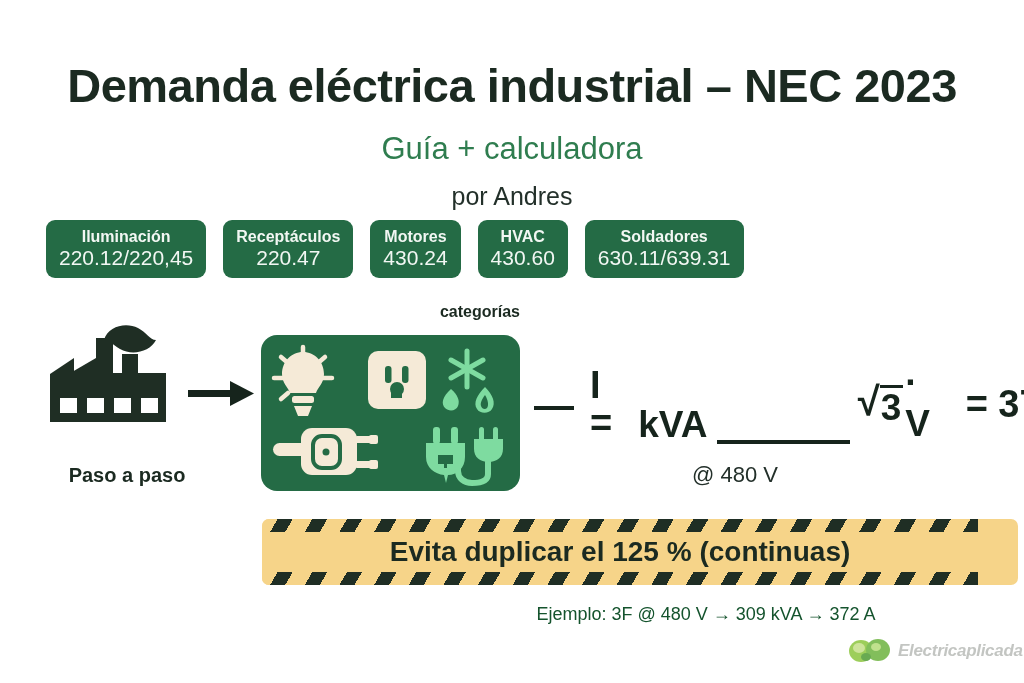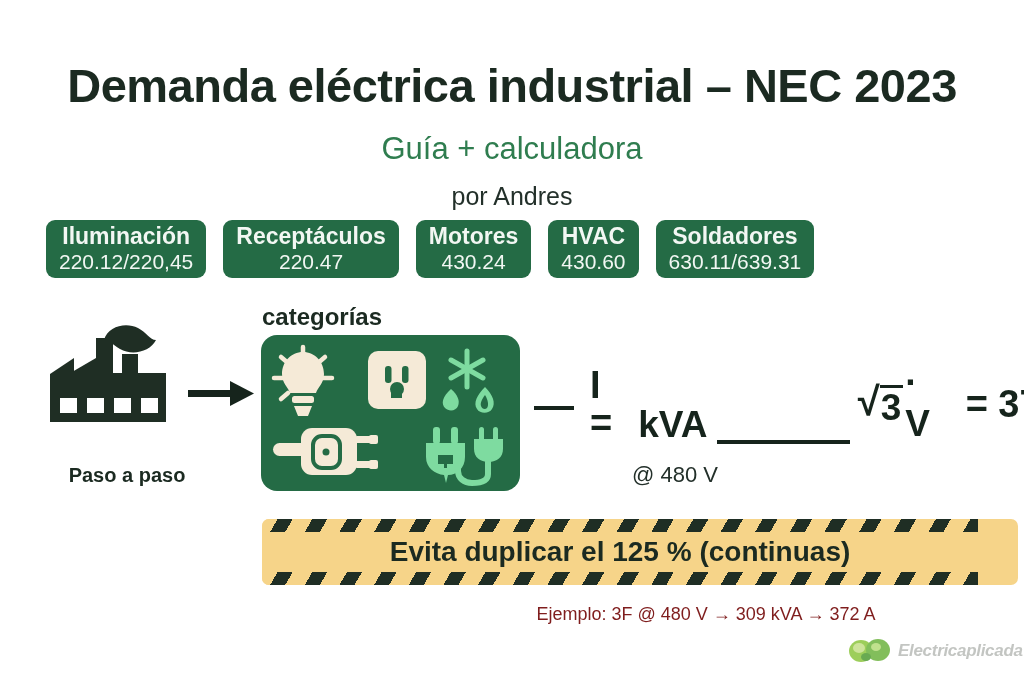--- a/index.html
+++ b/index.html
@@ -76,38 +76,38 @@
     display: flex;
     flex-direction: column;
     align-items: center;
     justify-content: center;
     color: #f2f7f3;
     padding: 0 13px;
     line-height: 1.12;
     box-sizing: border-box;
   }
   .chip-name {
-    font-size: 23px;
+    font-size: 16px;
     font-weight: 700;
     white-space: nowrap;
   }
   .chip-ref {
     font-size: 21px;
     font-weight: 400;
     white-space: nowrap;
   }
 
   
   .cat-label {
     position: absolute;
     left: 262px;
     top: 303px;
     width: 258px;
-    text-align: left;
-    font-size: 24px;
+    text-align: right;
+    font-size: 16px;
     font-weight: 700;
     color: #1b2a21;
   }
 
   
   .factory-wrap {
     position: absolute;
     left: 32px;
     top: 318px;
     width: 190px;
@@ -229,21 +229,21 @@
     font-size: 38px;
     font-weight: 700;
     line-height: 1;
     white-space: nowrap;
   }
   .volt-note {
     position: absolute;
     left: 632px;
     top: 462px;
     width: 206px;
-    text-align: left;
+    text-align: center;
     font-size: 22px;
     font-weight: 400;
     color: #23302a;
   }
 
   
   .banner {
     position: absolute;
     left: 262px;
     top: 519px;
@@ -286,21 +286,21 @@
 
   
   .example {
     position: absolute;
     left: 434px;
     top: 604px;
     width: 544px;
     text-align: center;
     font-size: 18px;
     font-weight: 400;
-    color: #7f1d1d;
+    color: #14532d;
     white-space: nowrap;
   }
   .watermark {
     position: absolute;
     left: 848px;
     top: 634px;
     width: 152px;
     height: 34px;
     display: flex;
     flex-direction: row;

